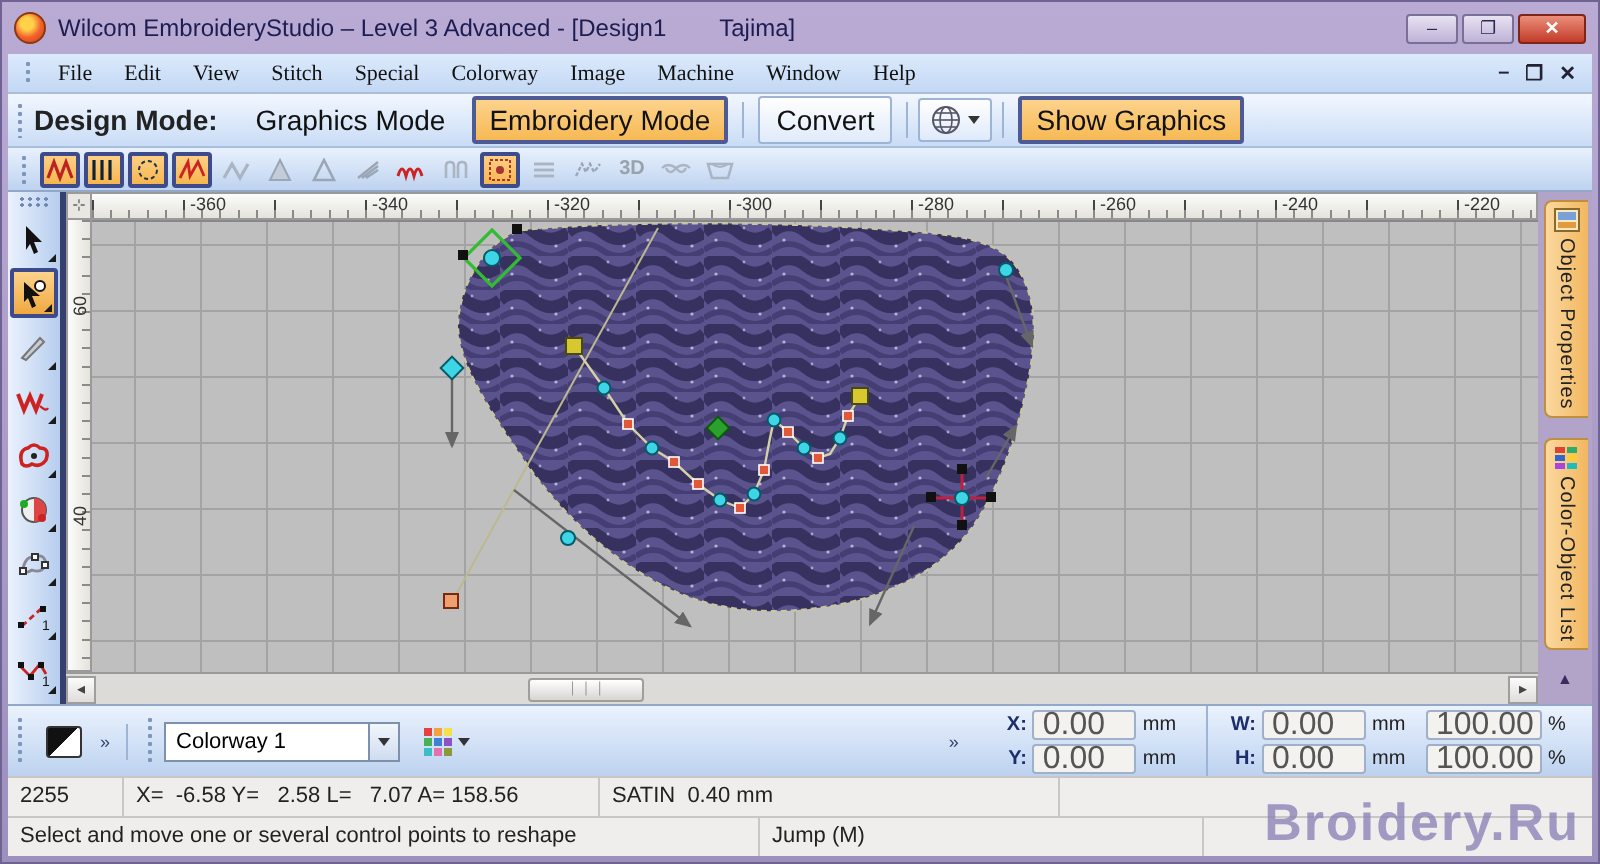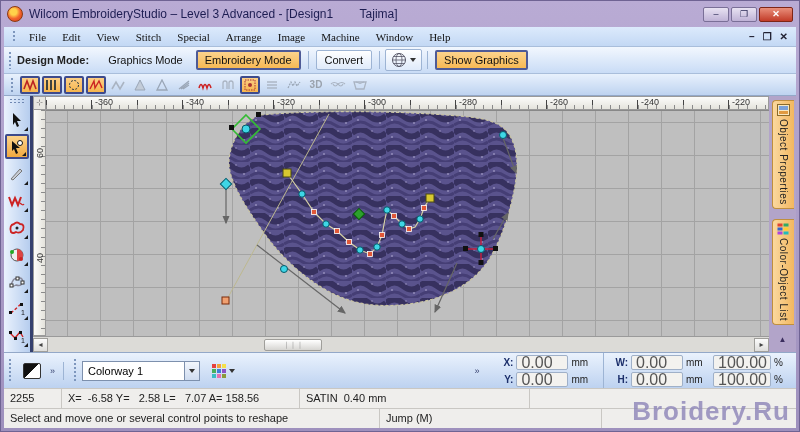--- a/index.html
+++ b/index.html
@@ -16,21 +16,21 @@
 
   .body-rows { flex:1; display:flex; flex-direction:column; margin:0 3px 3px 3px; background:#cfe0f7; min-height:0; }
 
   
   .menubar { height:20px; background:linear-gradient(#dceafc,#c3d8f4); display:flex; align-items:center; font-size:11px; color:#111; padding-left:4px; border-bottom:1px solid #a9bedb; }
   .grip { width:5px; height:70%; margin:0 4px; background-image:radial-gradient(#7d96bd 1px, transparent 1.2px); background-size:4px 4px; }
   .menu-item { padding:2px 8px;font-family:Liberation Serif, serif; }
   .menubar .right { margin-left:auto; display:flex; gap:8px; padding-right:8px; color:#223; font-size:10px; font-weight:bold; }
 
   
-  .modebar { height:27px; background:linear-gradient(#f2f7fe,#c9dcf6); display:flex; align-items:center; font-size:11px; border-bottom:1px solid #a9bedb; }
+  .modebar { height:27px; background:linear-gradient(#f2f7fe,#c9dcf6); display:flex; align-items:center; font-size:14px; border-bottom:1px solid #a9bedb; }
   .mode-label { font-weight:bold; color:#222; margin-right:8px; }
   .mode-btn { padding:3px 8px; margin:0 2px; border:1px solid transparent; border-radius:2px; color:#111; }
   .mode-btn.plain { border-color:#9db4d4; background:linear-gradient(#ffffff,#dfeafa); }
   .mode-btn.on { background:linear-gradient(#fcd38c,#f7b954); border:2px solid #4e5a96; padding:2px 7px; }
   .vsep { width:1px; height:18px; background:#9db4d4; margin:0 5px; }
   .globe-btn { display:flex; align-items:center; gap:3px; padding:2px 5px; border:1px solid #9db4d4; border-radius:2px; background:linear-gradient(#ffffff,#dfeafa); }
   .caret { width:0; height:0; border-left:3px solid transparent; border-right:3px solid transparent; border-top:4px solid #333; }
 
   
   .iconbar { height:22px; background:linear-gradient(#e8f1fd,#bed3f0); display:flex; align-items:center; padding-left:2px; border-bottom:1px solid #93a8c8; }
@@ -112,21 +112,21 @@
 
   <div class="body-rows">
 
     <div class="menubar">
       <div class="grip"></div>
       <div class="menu-item">File</div>
       <div class="menu-item">Edit</div>
       <div class="menu-item">View</div>
       <div class="menu-item">Stitch</div>
       <div class="menu-item">Special</div>
-      <div class="menu-item">Arrange</div>
+      <div class="menu-item">Colorway</div>
       <div class="menu-item">Image</div>
       <div class="menu-item">Machine</div>
       <div class="menu-item">Window</div>
       <div class="menu-item">Help</div>
       <div class="right">
         <span>–</span>
         <span>❐</span>
         <span>✕</span>
       </div>
     </div>

